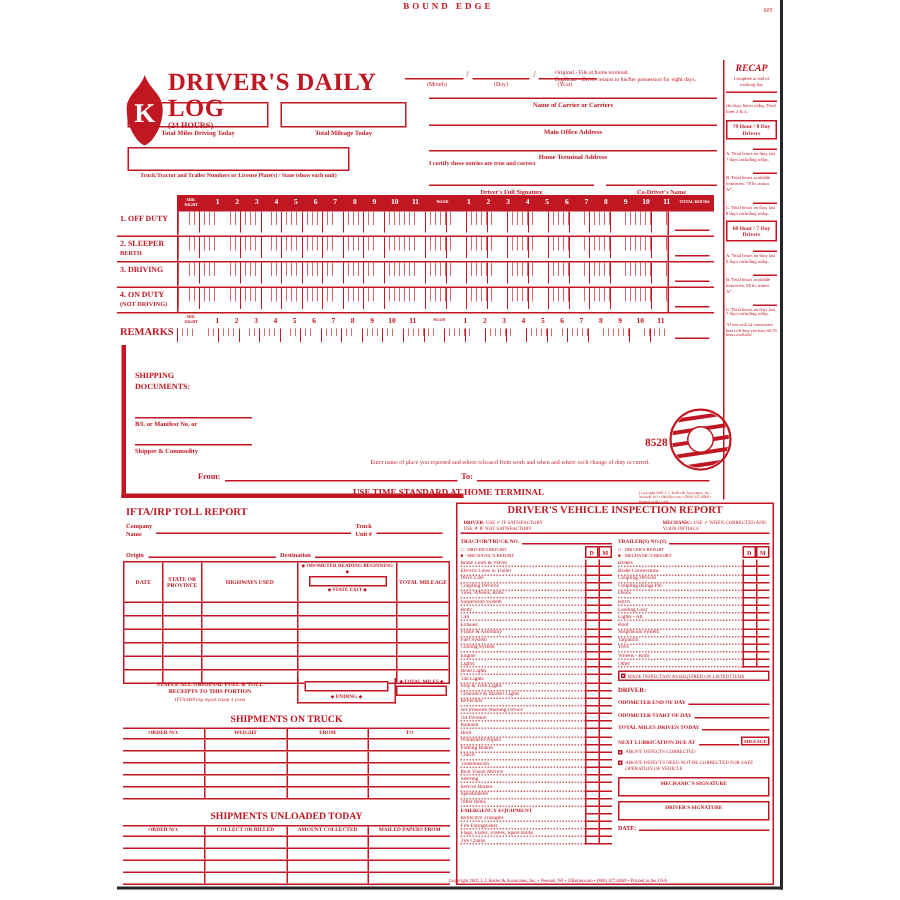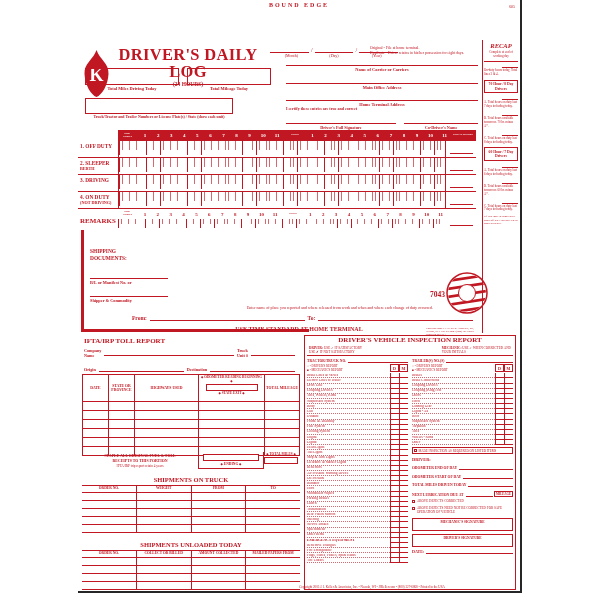--- a/index.html
+++ b/index.html
@@ -15,21 +15,21 @@
   .abs{position:absolute;}
   .rule{border-bottom:.6px solid var(--red);}
   .b{font-weight:bold;}
 
   
   .bound-edge{left:0;right:0;top:2px;text-align:center;font-size:6px;letter-spacing:2px;font-weight:bold;}
   .corner-num{right:5px;top:4px;font-size:4px;}
 
   
   .logo{left:5px;top:50px;width:27px;height:47px;}
-  .title-block{left:34px;top:47px;width:152px;text-align:center;}
+  .title-block{left:34px;top:47px;width:152px;}
   .title-block h1{font-size:16.5px;font-weight:bold;letter-spacing:.3px;line-height:1;}
   .title-block .sub{font-size:5.5px;margin-top:1px;}
   .date-block{left:192px;top:44px;width:128px;}
   .date-slots{display:flex;align-items:flex-end;font-size:6px;}
   .dslot{flex:1;border-bottom:.7px solid var(--red);height:9px;}
   .dsep{padding:0 2px;}
   .date-labels{display:flex;font-size:4px;text-align:center;}
   .date-labels span{flex:1;}
   .copy-notes{left:292px;top:46px;width:106px;font-size:3.8px;line-height:1.35;}
 
@@ -353,21 +353,21 @@
   </div>
   <div class="abs instruction">Enter name of place you reported and where released from work and when and where each change of duty occurred.</div>
   <div class="abs fromto">
     <span>From:</span>
     <span class="ft-rule"></span>
     <span>To:</span>
     <span class="ft-rule"></span>
   </div>
   <div class="abs timestd">USE TIME STANDARD AT HOME TERMINAL</div>
   <div class="abs mini-copy">Copyright 2005 J. J. Keller &amp; Associates, Inc., Neenah, WI • JJKeller.com • (800) 327-6868 • Printed in the USA</div>
-  <div class="abs form-num">7043</div>
+  <div class="abs form-num">8528</div>
   <svg class="abs seal" viewBox="0 0 42 42">
     <defs>
         <clipPath id="sc">
           <circle cx="21" cy="21" r="19"></circle>
         </clipPath>
       </defs>
     <circle cx="21" cy="21" r="20" fill="#fff" stroke="#c01722" stroke-width="1.5"></circle>
     <g clip-path="url(#sc)" stroke="#c01722" stroke-width="2.6">
       <line x1="-6" y1="10" x2="48" y2="2"></line>
         <line x1="-6" y1="18" x2="48" y2="10"></line>

